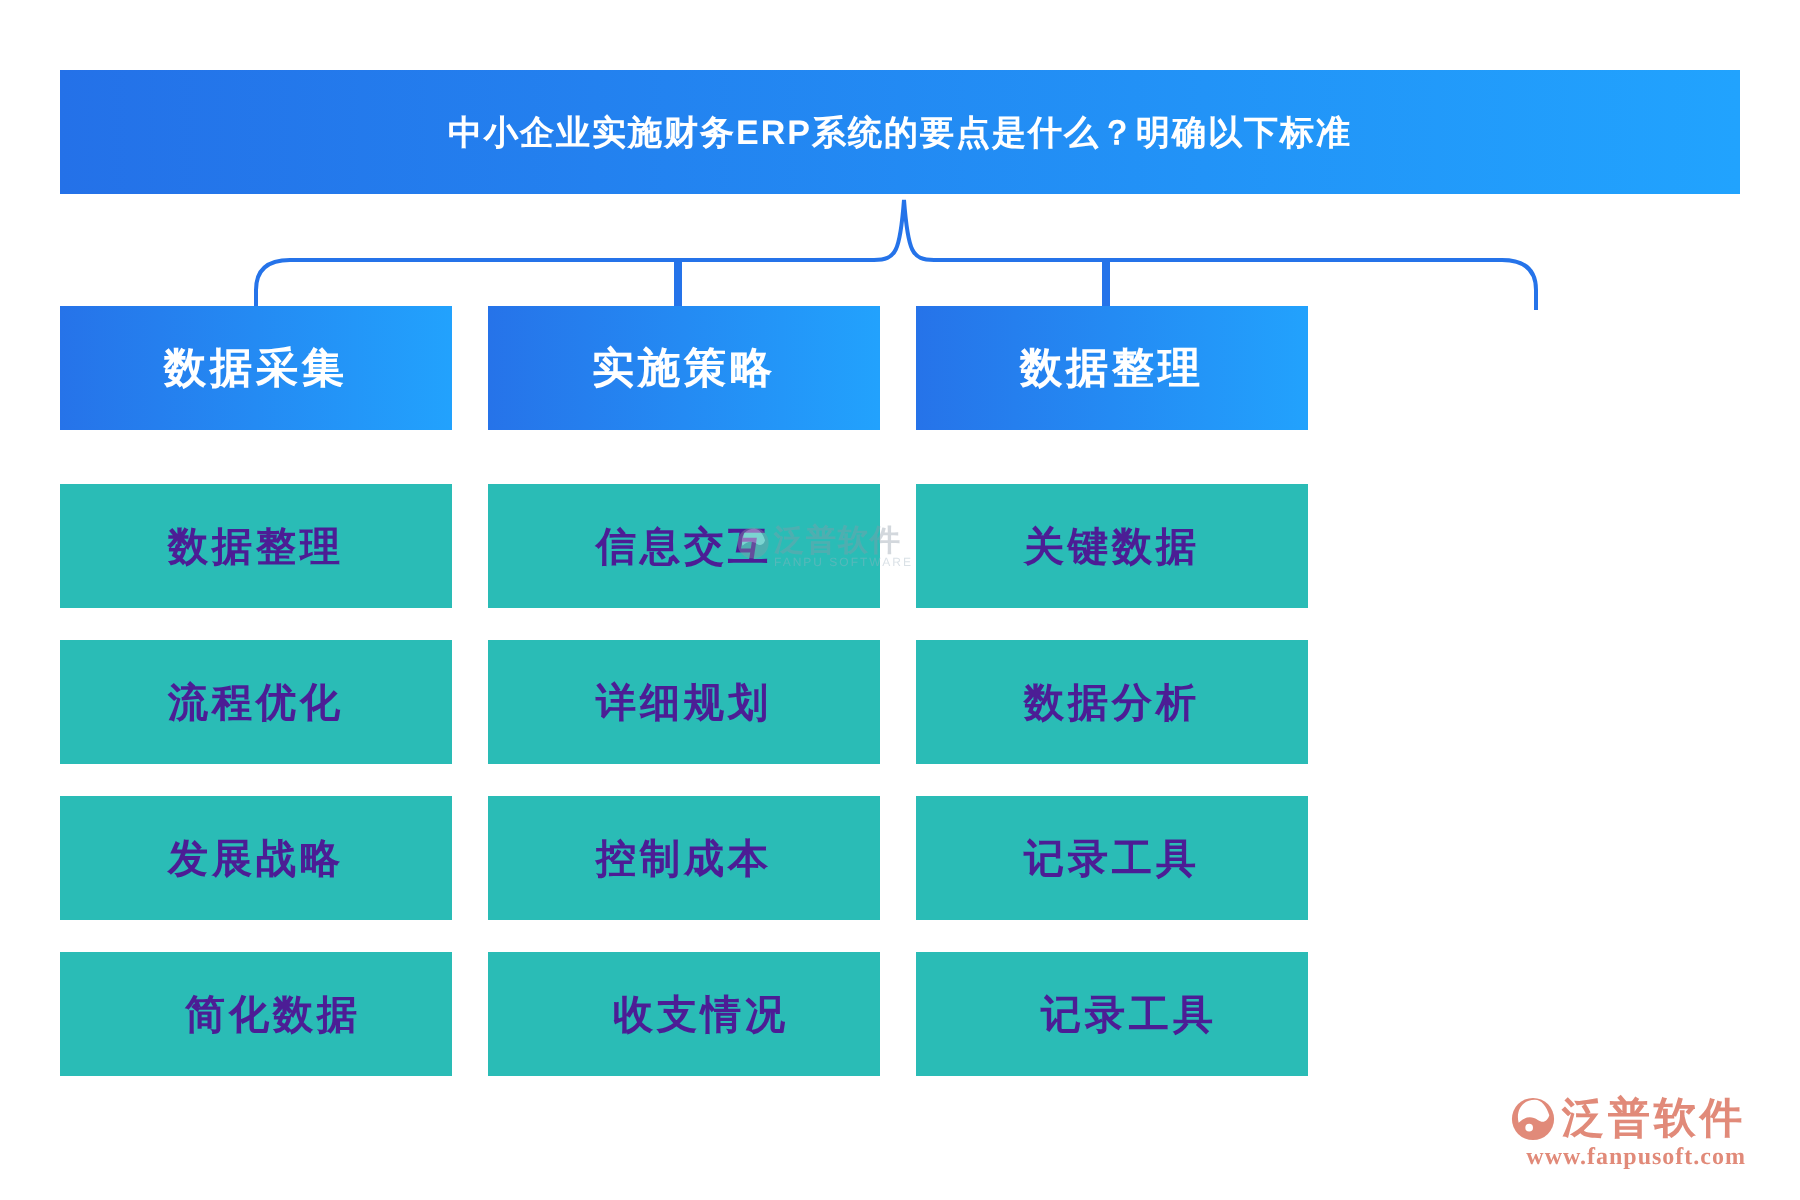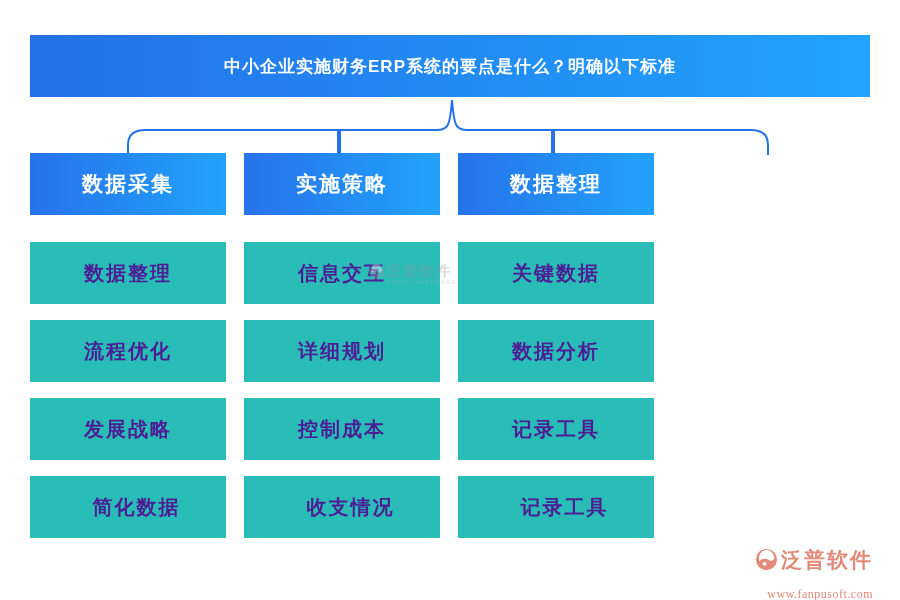--- a/index.html
+++ b/index.html
@@ -78,22 +78,22 @@
     position: absolute;
     right: 27px; top: 548px;
     display: flex; flex-direction: column; align-items: flex-end;
   }
   .brand-row { display: flex; align-items: center; }
   .brand-row .logo-icon { width: 23px; height: 23px; margin-right: 3px; }
   .brand-name {
     color: #e18a79; font-size: 21px; font-weight: 700; letter-spacing: 2px; line-height: 23px;
   }
   .brand-url {
-    color: #e18a79; font-size: 12px; font-weight: 400; letter-spacing: 0.5px;
-    margin-top: 17px; line-height: 13px;
+    color: #e18a79; font-size: 12px; font-weight: 700; letter-spacing: 0.5px;
+    margin-top: 1px; line-height: 13px;
     font-family: "Liberation Serif", serif;
   }
 </style>
 </head>
 <body>
 
 <div class="canvas">
 
   <div class="banner">
     <span>中小企业实施财务ERP系统的要点是什么？明确以下标准</span>

